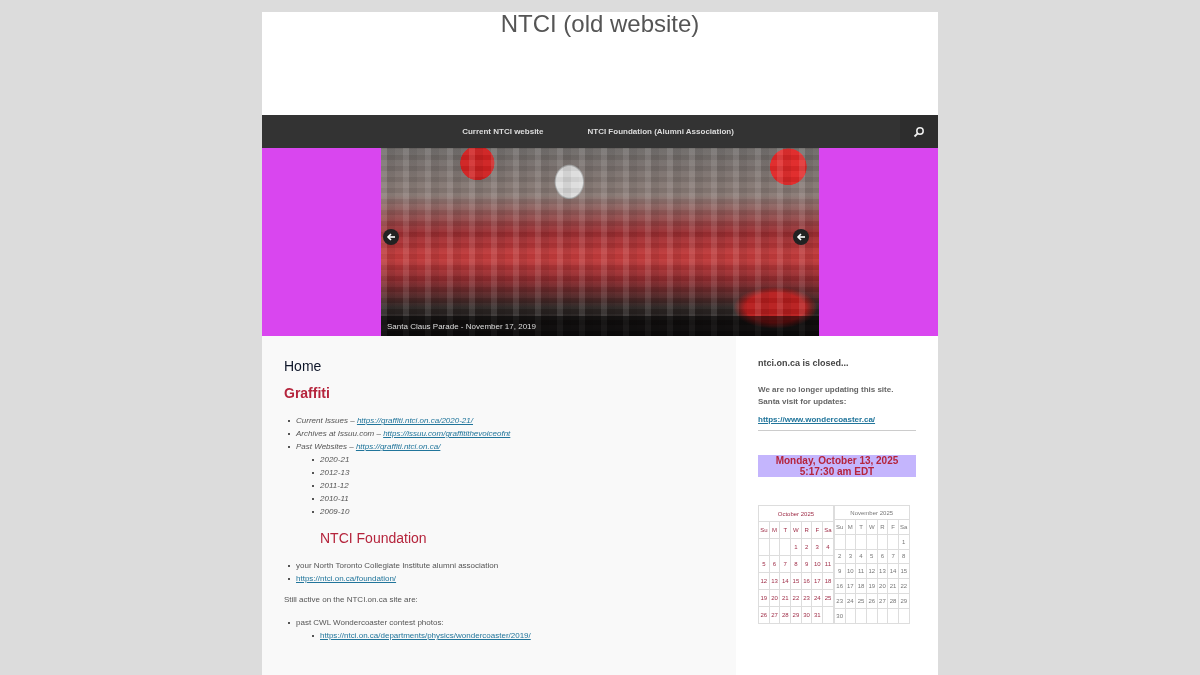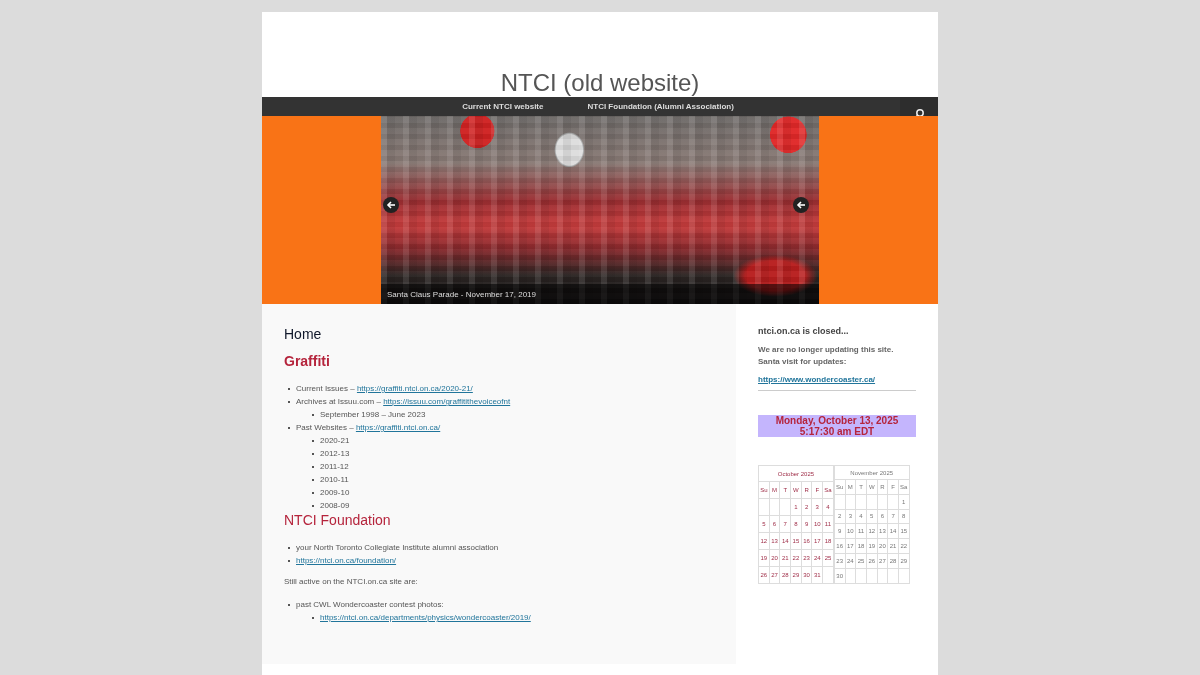--- a/index.html
+++ b/index.html
@@ -1,25 +1,25 @@
 <!DOCTYPE html>
 <html><head>
 <meta charset="utf-8">
 <style>
   * { box-sizing: border-box; margin: 0; padding: 0; }
   html, body { width: 1200px; height: 675px; overflow: hidden; }
   body { background: #dcdcdc; font-family: "Liberation Sans", sans-serif; color: #555; }
   .page { position: absolute; left: 262px; top: 12px; width: 676px; height: 700px; background: #fff; }
-  .site-header { height: 85px; display: flex; align-items: flex-end; justify-content: center; }
+  .site-header { height: 103px; display: flex; align-items: flex-start; justify-content: center; }
   .site-title { font-size: 24px; color: #555; font-weight: normal; margin-top: -2px; }
-  .navbar { height: 19px; background: #333; display: flex; align-items: center; position: relative; }
+  .navbar { height: 33px; background: #333; display: flex; align-items: center; position: relative; }
   .nav-links { display: flex; position: absolute; left: 0; right: 0; justify-content: center; gap: 44px; padding-right: 4px; }
   .nav-link { color: #ddd; font-size: 8px; font-weight: bold; text-decoration: none; cursor: pointer; }
   .search-btn { position: absolute; right: 0; top: 0; width: 38px; height: 33px; background: #2d2d2d; display: flex; align-items: center; justify-content: center; cursor: pointer; }
-  .slider-area { height: 188px; background: #f97316; position: relative; }
+  .slider-area { height: 188px; background: #d946ef; position: relative; }
   .slide { position: absolute; left: 119px; top: 0; width: 438px; height: 188px; overflow: hidden;
     background:
       radial-gradient(ellipse 30px 30px at 93% 10%, #e02828 60%, transparent 62%),
       radial-gradient(ellipse 28px 28px at 22% 8%, #d02222 60%, transparent 62%),
       radial-gradient(ellipse 24px 28px at 43% 18%, #ddd 55%, #999 60%, transparent 63%),
       radial-gradient(ellipse 60px 30px at 90% 85%, #b81e1e 50%, transparent 70%),
       linear-gradient(180deg, #6e6a68 0%, #8a7b76 25%, #9b2e32 45%, #c63c3c 58%, #8d2a2e 70%, #2b2523 85%, #1a1718 100%);
   }
   .slide-overlay { position: absolute; left: 0; top: 0; right: 0; bottom: 0;
     background-image:
@@ -28,31 +28,31 @@
   }
   .arrow { position: absolute; width: 16px; height: 16px; border-radius: 50%; background: #222; top: 81px; display: flex; align-items: center; justify-content: center; cursor: pointer; }
   .arrow.left { left: 2px; }
   .arrow.right { right: 10px; }
   .caption { position: absolute; left: 0; right: 0; bottom: 0; height: 20px; background: rgba(0,0,0,0.55); color: #ddd; font-size: 8px; padding: 6px 6px; }
   .content-wrap { display: flex; background: #fff; }
   .main { width: 474px; background: #f9f9f9; padding: 22px 22px 0 22px; height: 360px; }
   .sidebar { width: 202px; padding: 22px 22px 0 22px; }
   .page-title { font-size: 14px; color: #0f172a; font-weight: normal; margin-bottom: 11px; }
   .section-title { font-size: 14px; color: #b5243c; font-weight: bold; margin-bottom: 13px; }
-  .section-title.normal { font-weight: normal; }
+  .section-title.normal { font-weight: normal; margin-left: 36px; }
   ul.list { list-style: none; font-size: 8px; color: #555; }
   ul.list > li { position: relative; padding-left: 12px; line-height: 13px; }
   ul.list > li::before { content: ""; position: absolute; left: 4px; top: 6px; width: 2px; height: 2px; background: #555; }
   ul.sub { list-style: none; margin-left: 12px; }
   ul.sub > li { position: relative; padding-left: 12px; line-height: 13px; }
   ul.sub > li::before { content: ""; position: absolute; left: 4px; top: 6px; width: 2px; height: 2px; background: #555; }
   a.link { color: #21759b; text-decoration: underline; font-size: 8px; cursor: pointer; }
   .p { font-size: 8px; color: #555; margin: 10px 0 12px; }
-  .mb { margin-bottom: 0; }
-  .w-title { font-size: 9px; font-weight: bold; color: #444; margin-bottom: 8px; }
+  .mb { margin-bottom: 12px; font-style: italic; }
+  .w-title { font-size: 9px; font-weight: bold; color: #444; margin-bottom: 16px; }
   .w-text { font-size: 8px; font-weight: bold; color: #666; line-height: 12px; }
   .w-link { font-size: 8px; font-weight: bold; color: #21759b; text-decoration: underline; cursor: pointer; }
   .w-hr { border: none; border-top: 1px solid #ccc; margin: 4px 0 0 0; }
   .clock { margin-top: 24px; text-align: center; color: #b5243c; font-weight: bold; font-size: 10px; line-height: 11px; background: #c4b5fd; }
   .cals { display: flex; margin-top: 28px; }
   table.cal { border-collapse: collapse; font-size: 6px; }
   table.cal td, table.cal th { border: 1px solid #ddd; width: 10.7px; height: 14.8px; text-align: center; font-weight: normal; padding: 0; }
   table.cal th.month { height: 14px; }
   table.cal.oct td, table.cal.oct th { color: #a0304a; }
   table.cal.nov td, table.cal.nov th { color: #777; }
@@ -101,33 +101,29 @@
     <main class="main">
       <h2 class="page-title">Home</h2>
 
       <h3 class="section-title">Graffiti</h3>
       <ul class="list mb">
         <li>
           <span>Current Issues – </span><a class="link">https://graffiti.ntci.on.ca/2020-21/</a>
         </li>
         <li>
           <span>Archives at Issuu.com – </span><a class="link">https://issuu.com/graffitithevoiceofnt</a>
-          <ul class="sub">
-              <li>September 1998 – June 2023</li>
-            </ul>
         </li>
         <li>
           <span>Past Websites – </span><a class="link">https://graffiti.ntci.on.ca/</a>
           <ul class="sub">
             <li>2020-21</li>
             <li>2012-13</li>
             <li>2011-12</li>
             <li>2010-11</li>
             <li>2009-10</li>
-            <li>2008-09</li>
           </ul>
         </li>
       </ul>
 
       <h3 class="section-title normal">NTCI Foundation</h3>
       <ul class="list">
         <li>your North Toronto Collegiate Institute alumni association</li>
         <li><a class="link">https://ntci.on.ca/foundation/</a></li>
       </ul>
 

